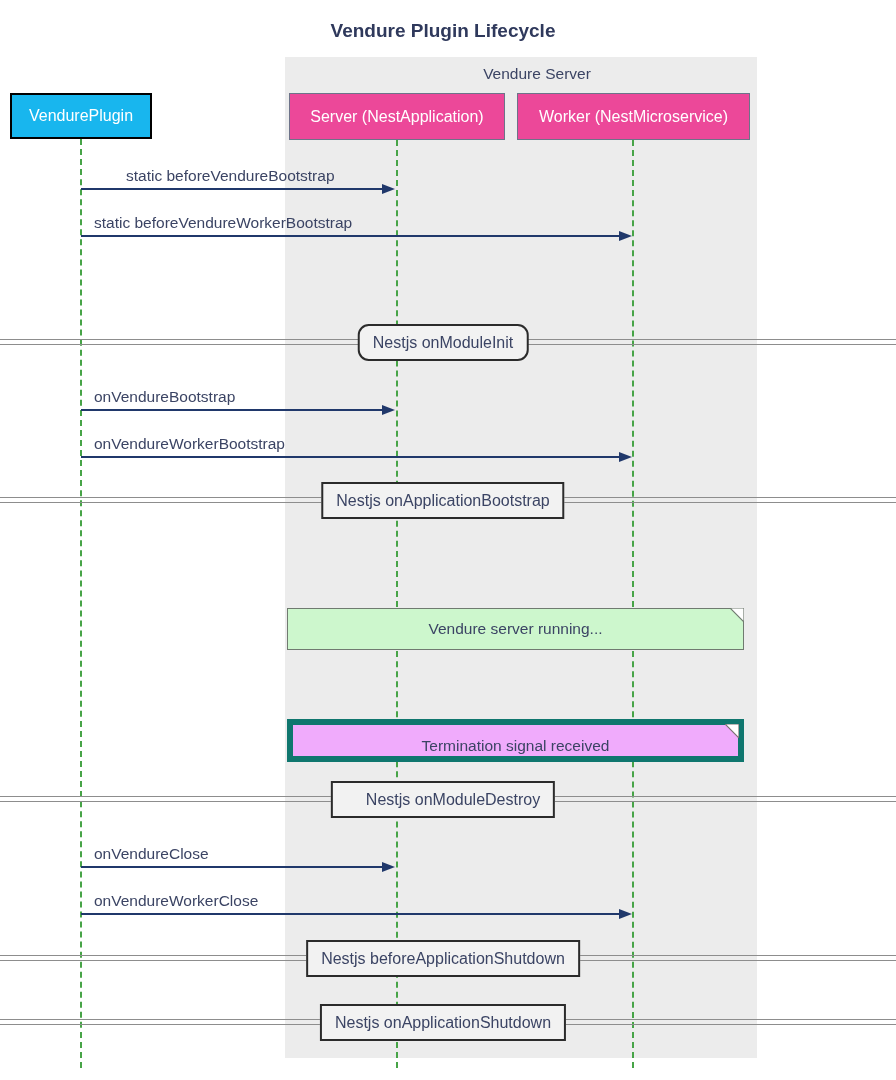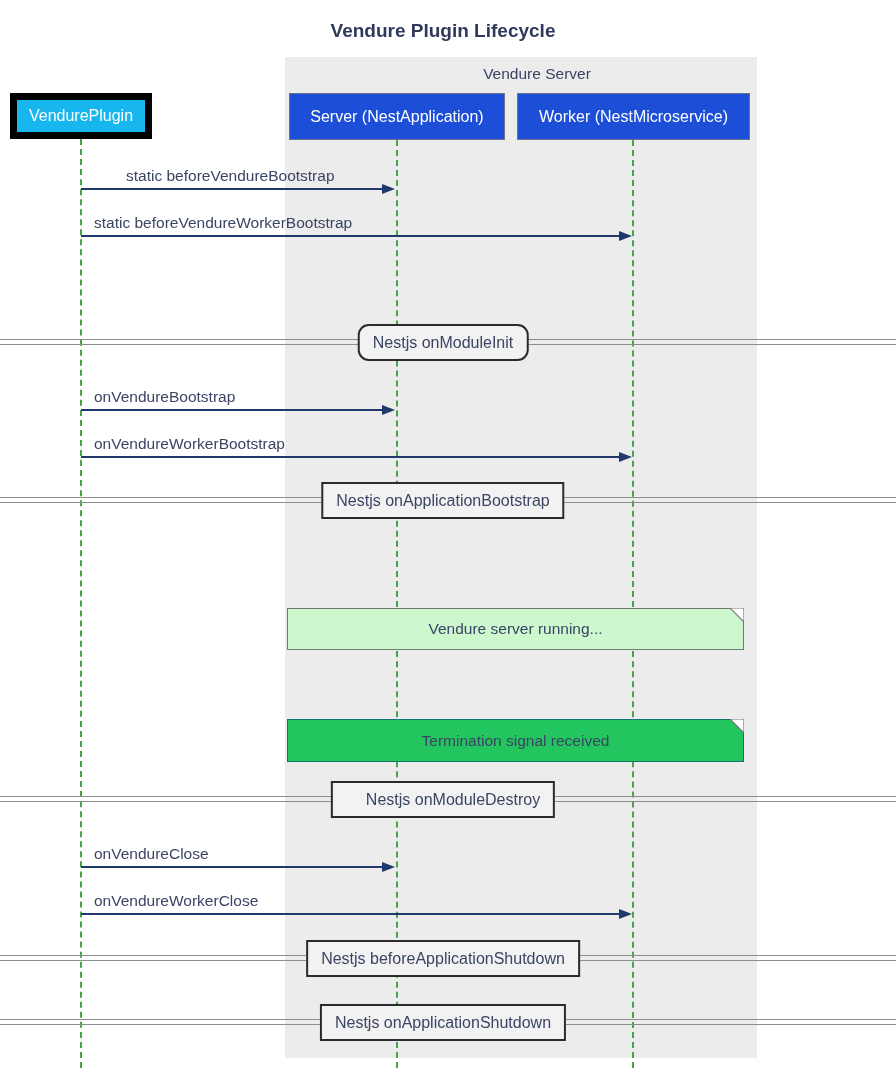--- a/index.html
+++ b/index.html
@@ -35,22 +35,22 @@
   .actor {
     position: absolute;
     display: flex;
     align-items: center;
     justify-content: center;
     font-size: 16px;
     color: #ffffff;
     box-sizing: border-box;
     text-align: center;
   }
-  .actor.plugin { background: #18b6ee; border: 7px solid #000000; }
-  .actor.dark   { background: #1d4ed8; border: 1px solid #6d7389; }
+  .actor.plugin { background: #18b6ee; border: 2px solid #000000; }
+  .actor.dark   { background: #ec4899; border: 1px solid #6d7389; }
   .lifeline {
     position: absolute;
     width: 0;
     border-left: 2px dashed #47a447;
   }
   .msg-label {
     position: absolute;
     font-size: 15.5px;
     color: #3b4464;
     white-space: nowrap;
@@ -90,21 +90,21 @@
   }
   .note {
     position: absolute;
     left: 287px; width: 457px;
     box-sizing: border-box;
     text-align: center;
     font-size: 15.5px;
     color: #3b4464;
   }
   .note.green { background: #cdf7cd; border: 1px solid #707a70; }
-  .note.red   { background: #22c55e; border: 1px solid #0f766e; }
+  .note.red   { background: #f0abfc; border: 6px solid #0f766e; }
   .note-fold {
     position: absolute;
     top: -1px; right: -1px;
     width: 14px; height: 14px;
   }
 </style>
 </head>
 <body>
 
 <div id="diagram">

